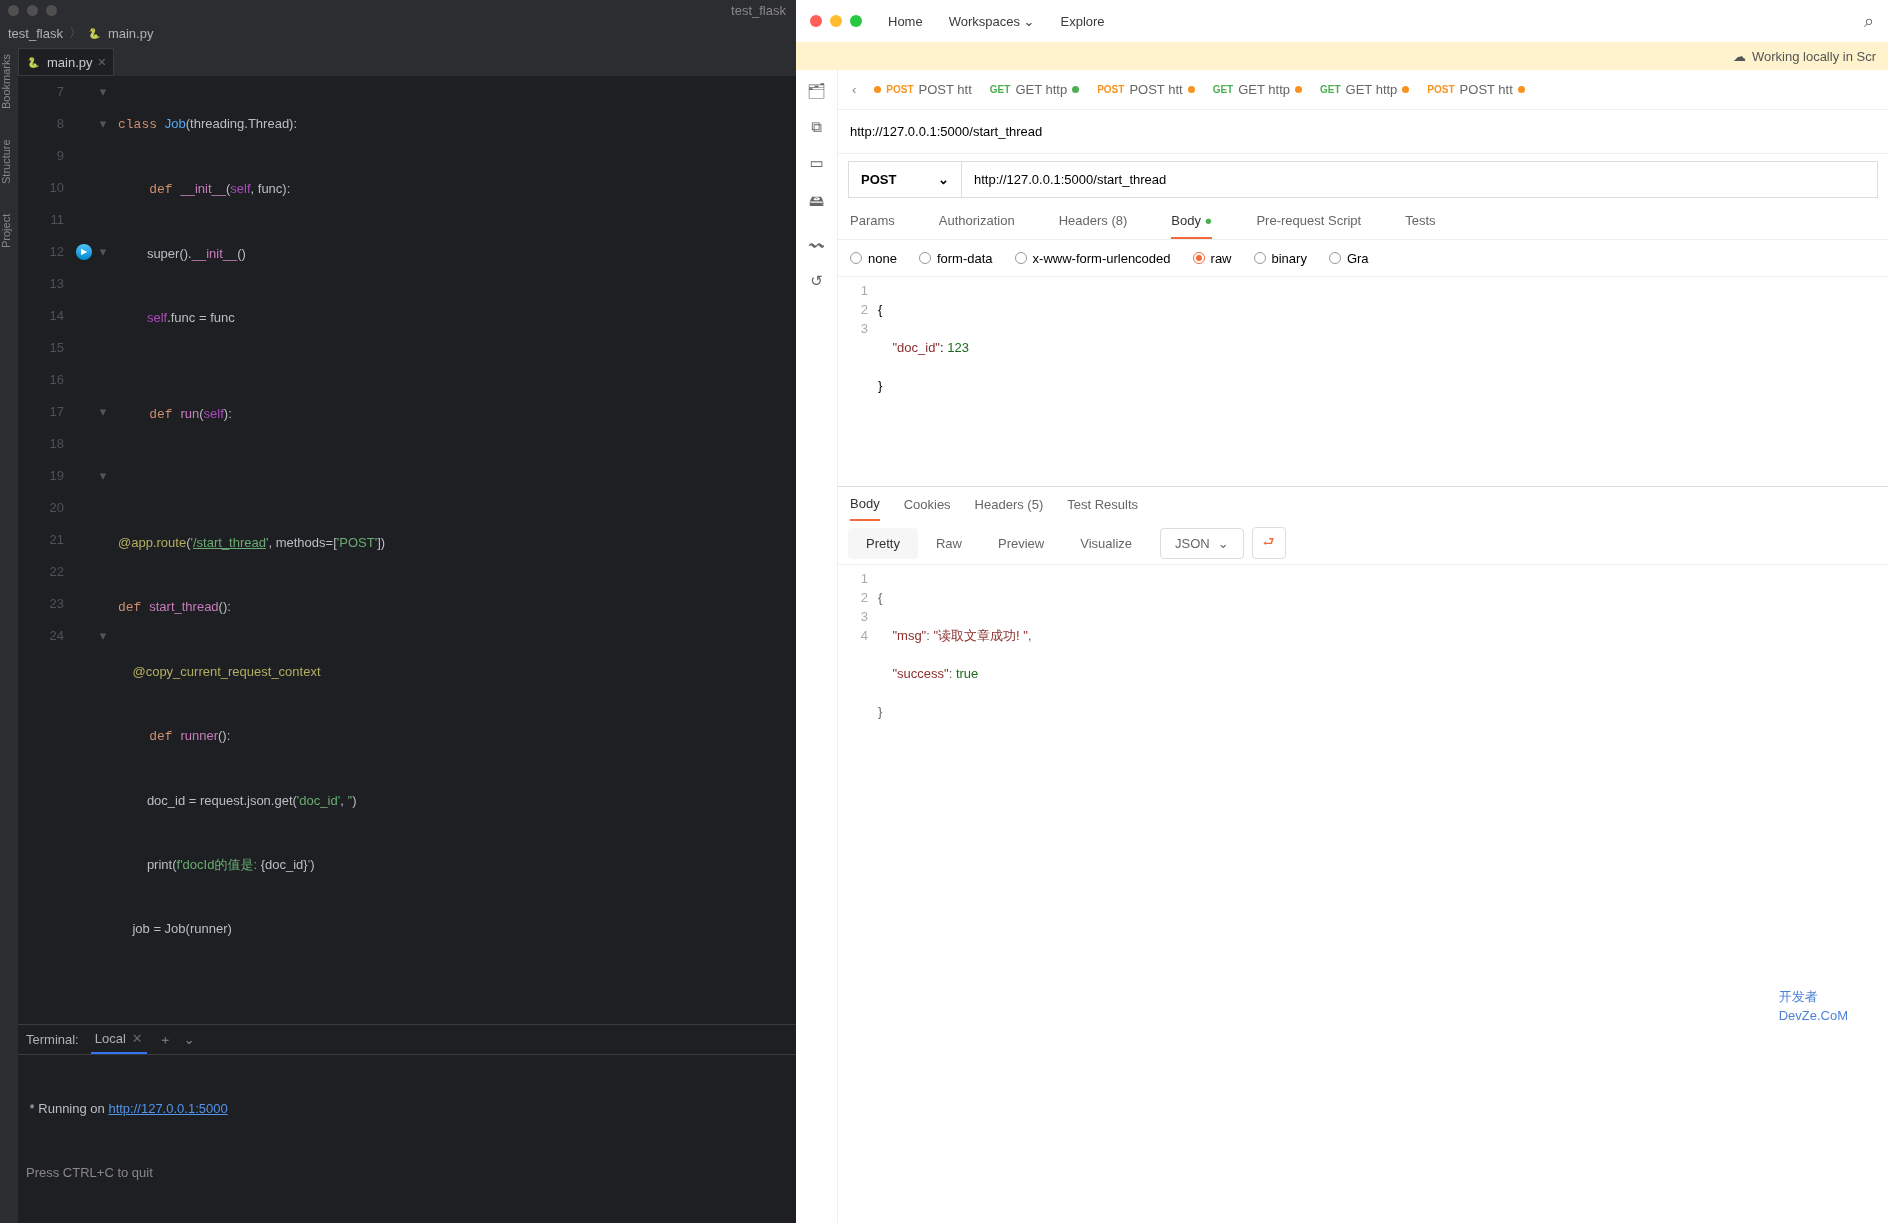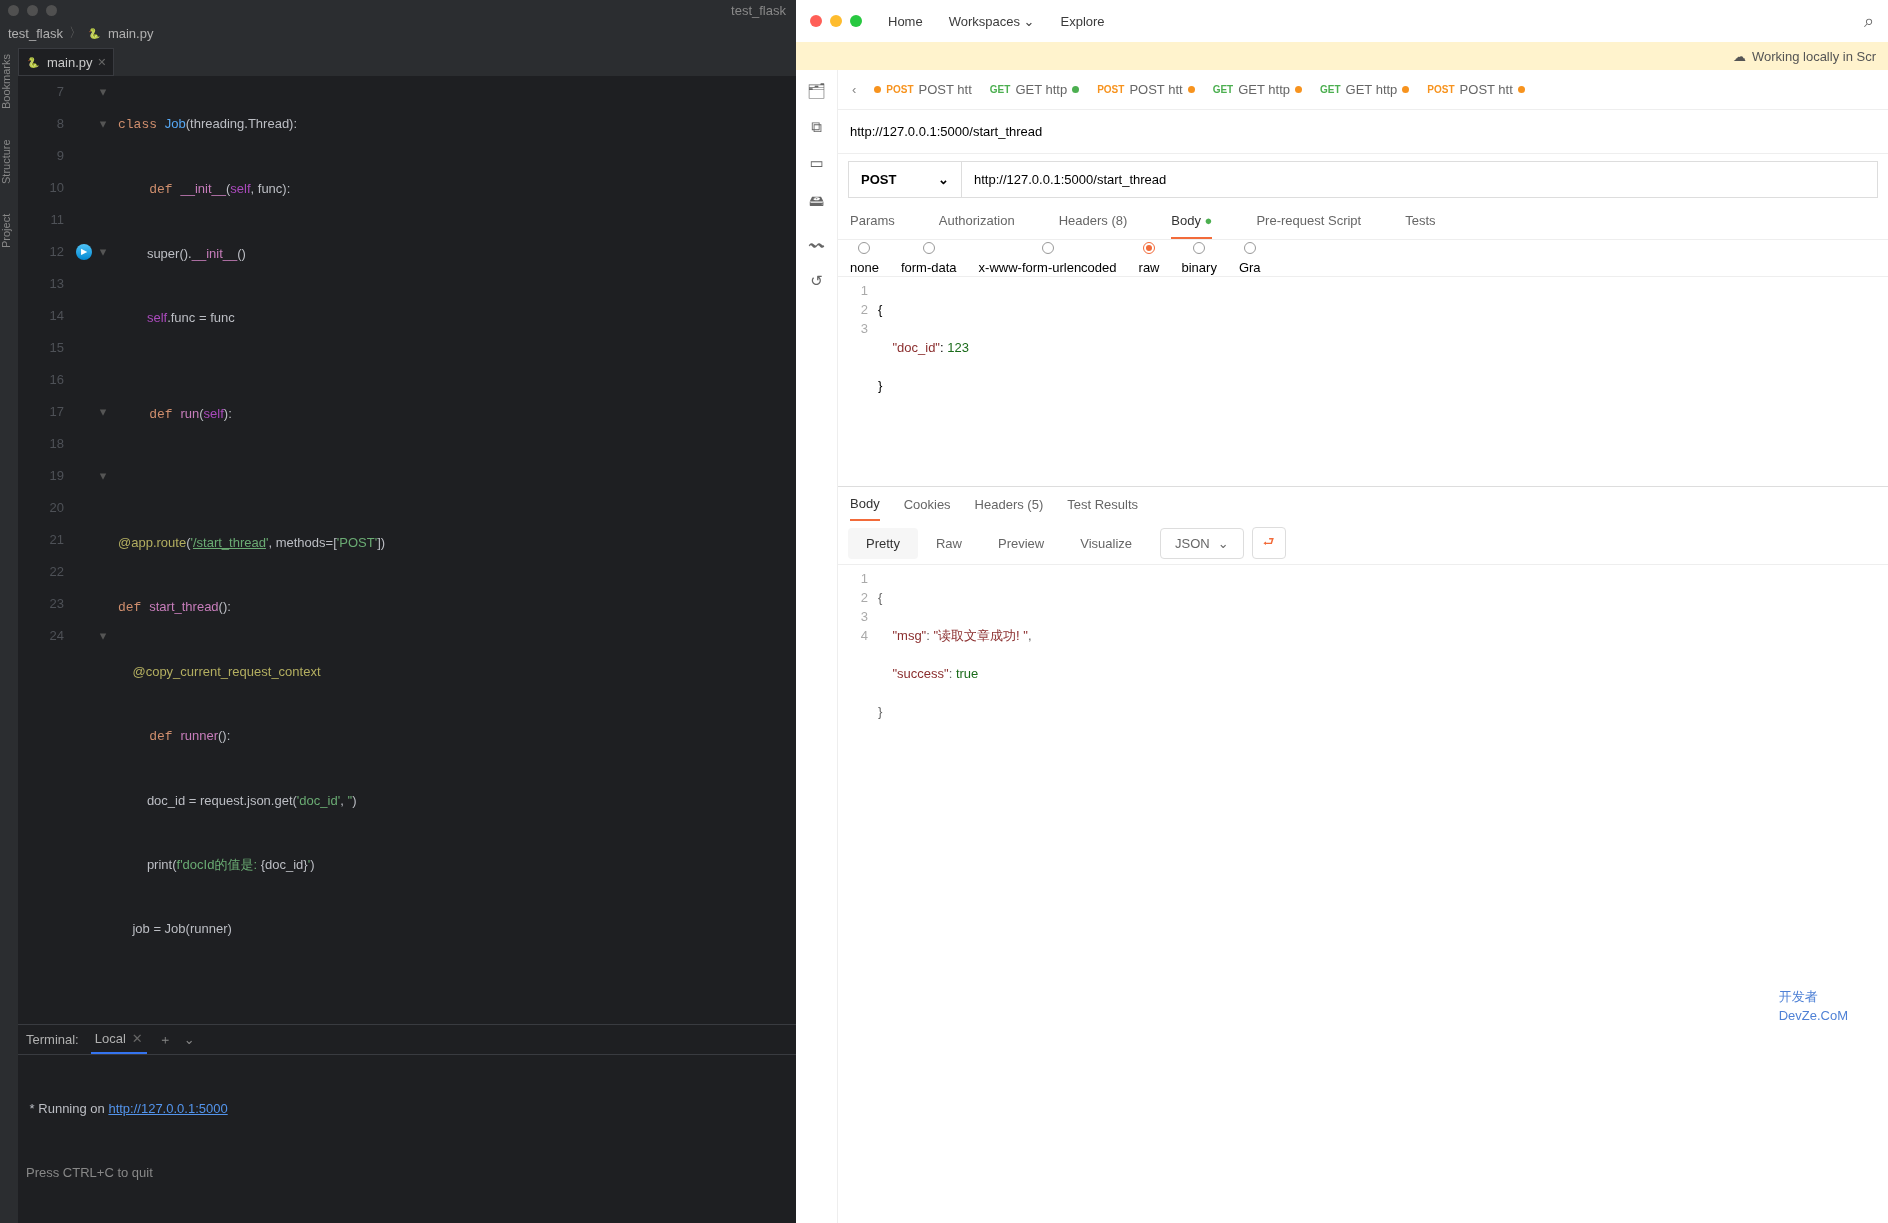--- a/index.html
+++ b/index.html
@@ -51,21 +51,21 @@
 .pm-tab .m-post{color:#f7931e; font-weight:600; font-size:10px;}
 .pm-tab .m-get{color:#4caf50; font-weight:600; font-size:10px;}
 .pm-reqtitle { height:44px; display:flex; align-items:center; padding:0 12px; font-weight:500; border-bottom:1px solid #eee;}
 .pm-reqbar { height:50px; display:flex; align-items:center; padding:8px 10px; gap:0; }
 .pm-method { width:114px; border:1px solid #ddd; padding:10px 12px; display:flex; align-items:center; justify-content:space-between; font-weight:600;}
 .pm-url { flex:1; border:1px solid #ddd; border-left:none; padding:10px 12px; }
 .pm-reqtabs { height:36px; display:flex; align-items:flex-start; gap:44px; padding:0 12px; border-bottom:1px solid #eee; }
 .pm-reqtabs div{color:#666; padding:9px 0;}
 .pm-reqtabs .act{color:#333; border-bottom:2px solid #f26b3a;}
 .pm-bodytype { height:36px; display:flex; align-items:center; gap:22px; padding:0 12px; }
-.radio{display:inline-flex; align-items:center; gap:6px;flex-direction:column;}
+.radio{display:inline-flex; align-items:center; gap:6px;}
 .radio i{width:12px;height:12px;border:1px solid #999;border-radius:50%; display:inline-block;}
 .radio.on i{border-color:#f26b3a;}
 .radio.on i::after{content:"";display:block;width:6px;height:6px;border-radius:50%;background:#f26b3a;margin:2px;}
 .pm-editor { min-height:210px; border-top:1px solid #eee; display:flex; font-family:Menlo,Consolas,monospace; font-size:13px; line-height:19px; padding:4px 0; }
 .pm-gutter { width:40px; text-align:right; padding-right:10px; color:#aaa; }
 .pm-code { flex:1; white-space:pre; }
 .jk{color:#8b2e2e;} .jn{color:#1a6b1a;} .js{color:#8b2e2e;} .jb{color:#1a6b1a;} .jp{color:#666;}
 .pm-resptabs { height:36px; display:flex; align-items:center; gap:24px; padding:0 12px; border-top:1px solid #ddd; }
 .pm-resptabs div{color:#666; padding:8px 0;}
 .pm-resptabs .act{color:#333; border-bottom:2px solid #f26b3a;}

